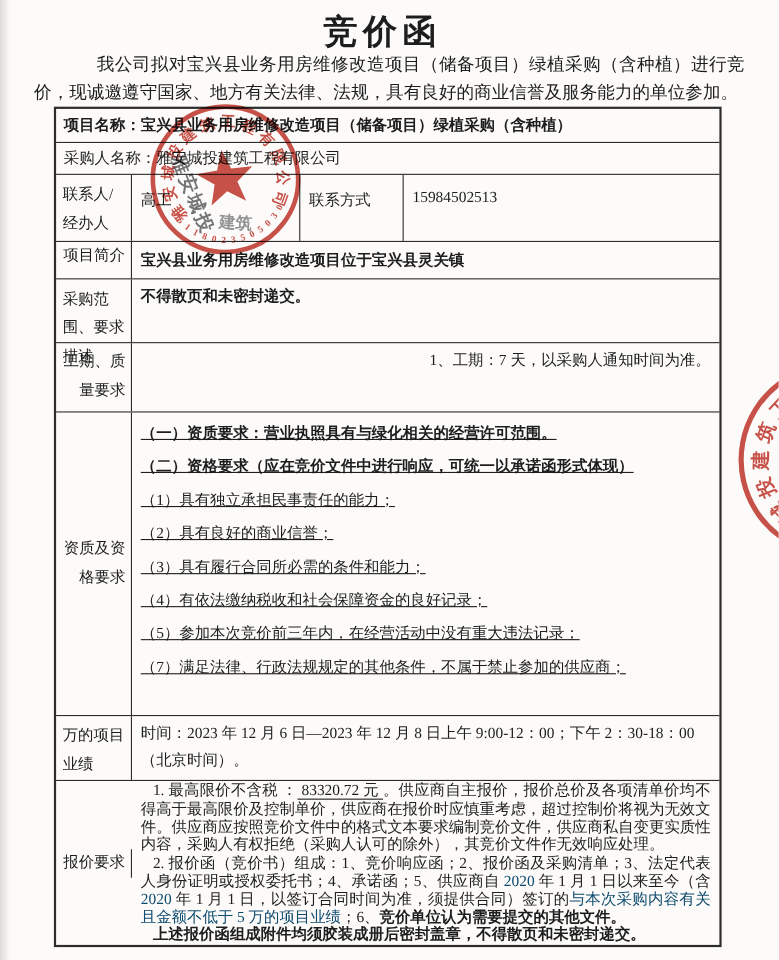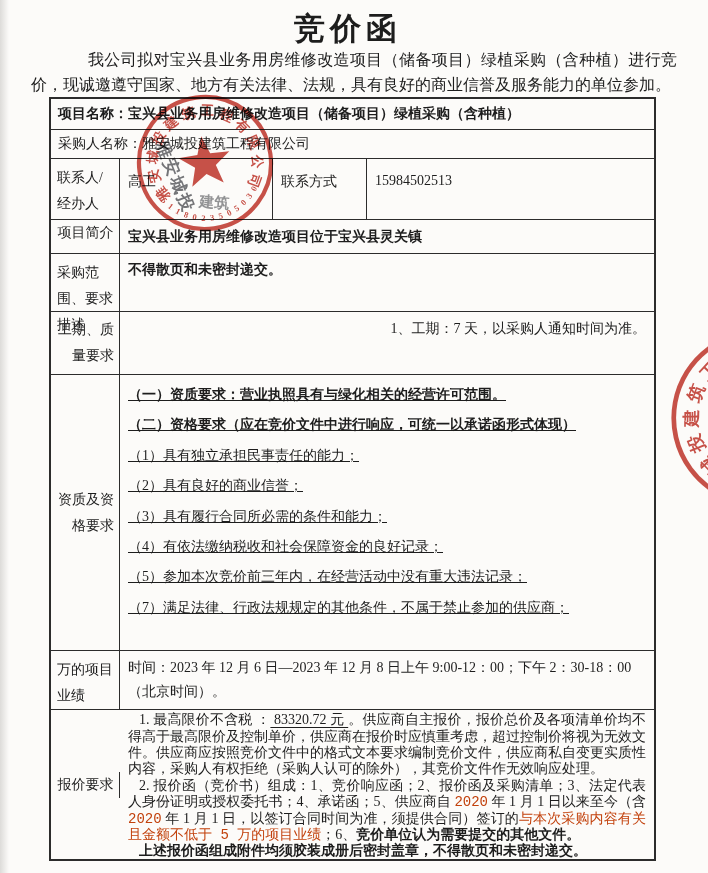--- a/index.html
+++ b/index.html
@@ -40,21 +40,21 @@
   .vcenter{display:flex; align-items:center; padding-top:0;}
   .c-name{width:153px; border-right:1.5px solid #2c2c2c; padding:14px 8px 0 8px;}
   .c-mlabel{width:94px; border-right:1.5px solid #2c2c2c; padding:14px 8px 0 8px;}
   .c-phone{flex:1; padding:14px 8px 0 8px; font-size:14px;}
   .lines26 div{line-height:26px;text-align:right;}
   .qual div{line-height:30.4px; white-space:nowrap;text-decoration:underline;}
   .pub div{line-height:24px;}
   .quote-cnt{padding-top:3px; line-height:16.4px; font-size:14px;}
   .quote-cnt p{margin:0; text-indent:11px; text-align:justify;}
   .u{text-decoration:underline; text-underline-offset:3px;}
-  .gray{color:#c2410c;font-family:Liberation Mono, monospace;}
+  .gray{color:#0c4a6e;}
   
   .stamp{position:absolute; opacity:.88; mix-blend-mode:multiply;}
   .stamp text{fill:#c23a30; font-weight:bold; font-family:"Liberation Serif","DejaVu Serif",serif;}
   .stamp .ring text{font-size:13.5px;}
   .stamp .digits text{font-size:8.5px; font-weight:600; letter-spacing:1px;}
   .stamp .dark-mark{fill:#3a3c42; opacity:.8; font-size:17px; font-weight:600; letter-spacing:2px;}
   .stamp .dark-mark2{fill:#45464c; opacity:.66; font-size:15px; font-weight:600;}
 </style>
 </head>
 <body>

